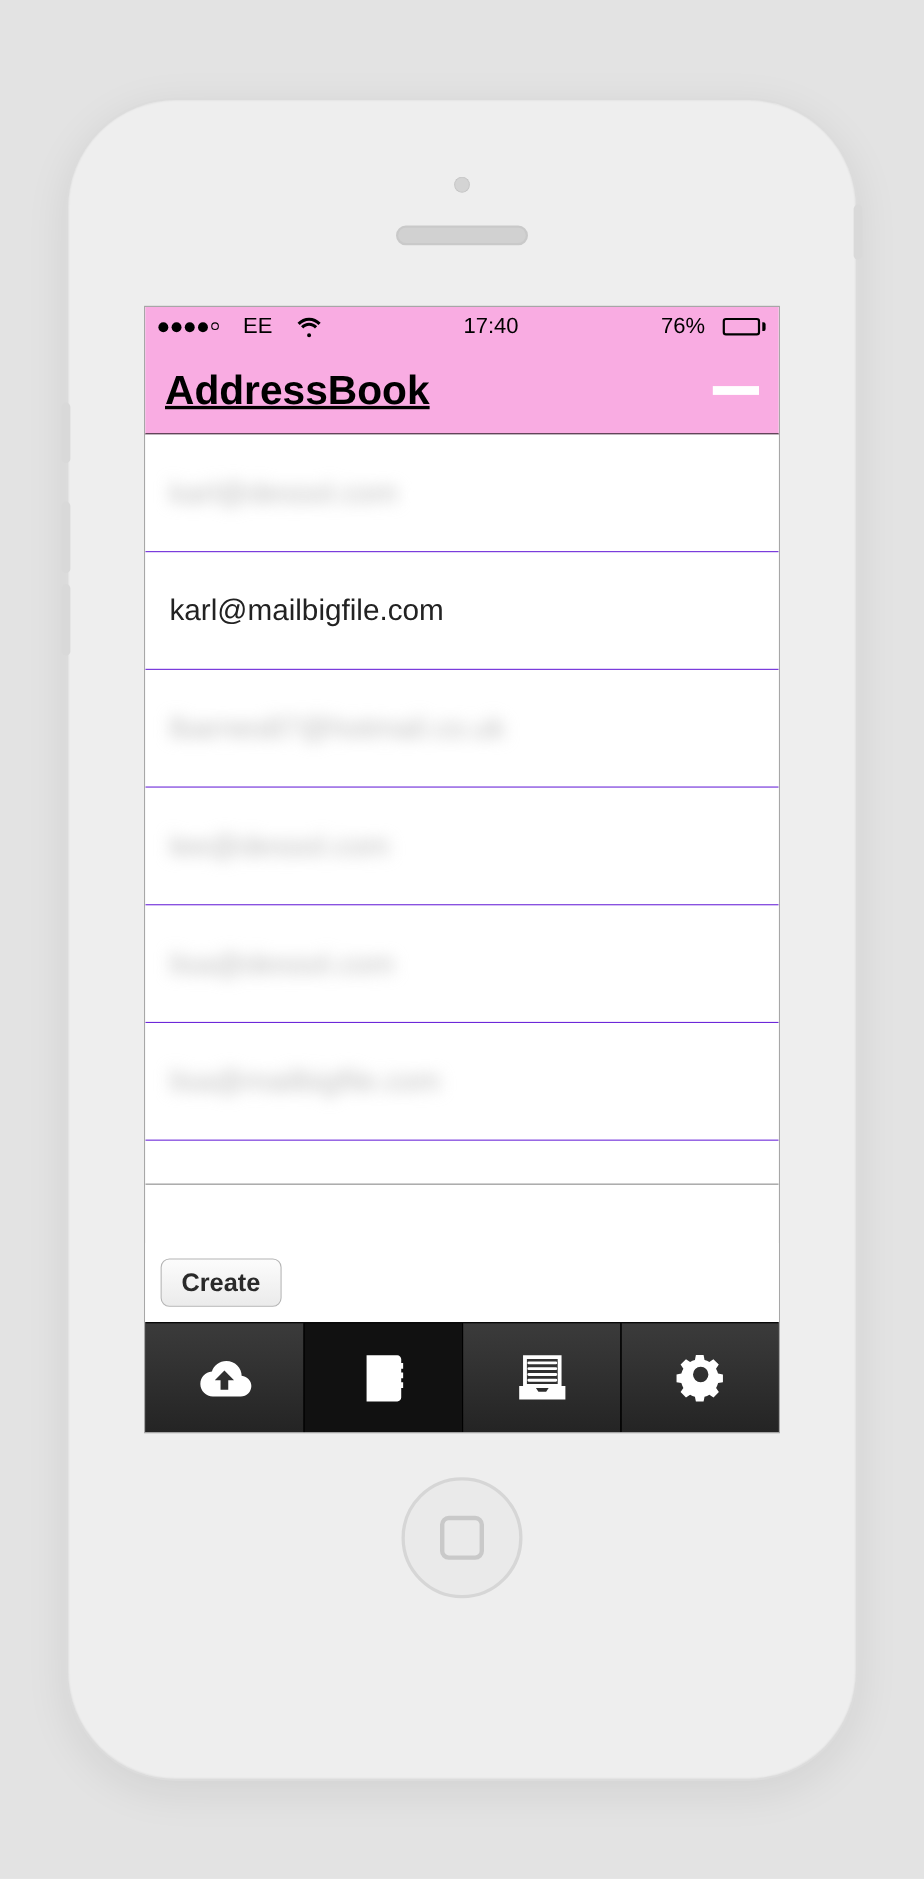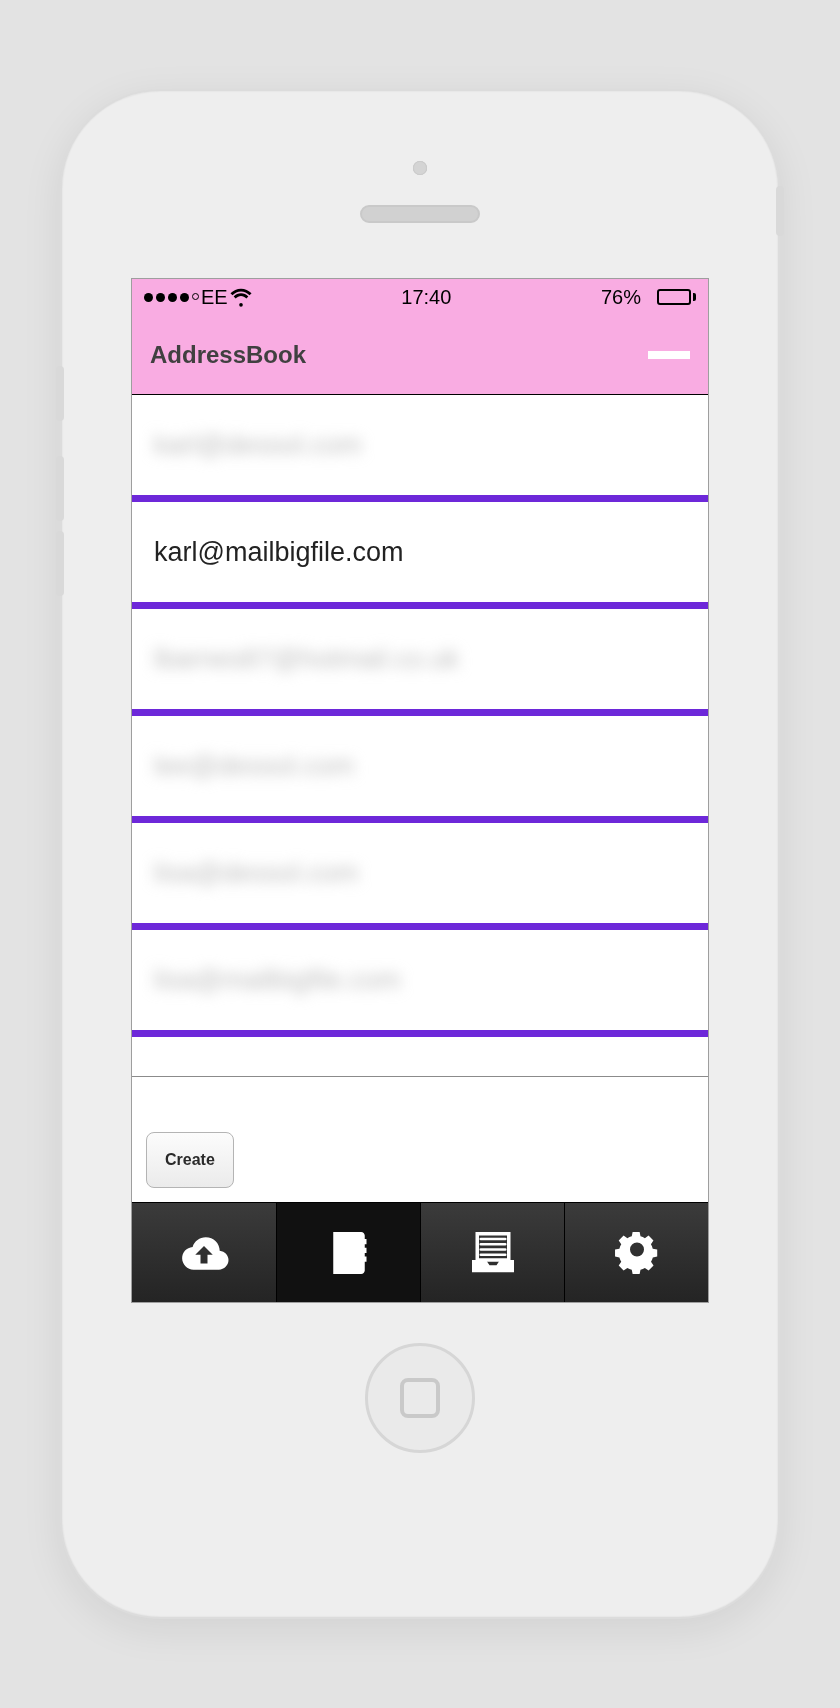--- a/index.html
+++ b/index.html
@@ -68,54 +68,54 @@
     .status-bar {
       height: 36px;
       display: flex;
       align-items: center;
       justify-content: space-between;
       padding: 0 12px;
       font-size: 20px;
       font-weight: 500;
       color: #000;
     }
-    .status-left { display:flex; align-items:center; gap:2px; }
+    .status-left { display:flex; align-items:center; gap:22px; }
     .dots { display:flex; gap:3px; }
     .dot { width:9px; height:9px; border-radius:50%; background:#000; }
     .dot.outline { background:transparent; border:1.5px solid #000; width:7px; height:7px; }
     .wifi-icon svg { width:22px; height:22px; display:block; }
     .status-right { display:flex; align-items:center; gap:16px; }
     .battery { display:flex; align-items:center; }
     .battery-body {
       width:34px; height:16px; border:2px solid #000; border-radius:3px; padding:1px;
     }
     .battery-fill { height:100%; background:#000; width:76%; }
     .battery-tip { width:3px; height:8px; background:#000; margin-left:2px; border-radius:0 2px 2px 0; }
 
     .nav-header {
       height: 80px;
       display: flex;
       align-items: center;
       justify-content: space-between;
       padding: 0 18px;
       border-bottom: 1px solid #000;
     }
-    .nav-title { color:#404040; font-size:24px; font-weight:600; }
+    .nav-title { color:#000000; font-size:37px; font-weight:600;text-decoration:underline; }
     .nav-dash { width:42px; height:8px; background:#fff; }
 
     .content {
       flex: 1 1 auto;
       display: flex;
       flex-direction: column;
       background: #fff;
     }
     .list { flex: 1 1 auto; overflow:hidden; }
     .row {
       min-height: 107px;
-      border-bottom: 7px solid #6d28d9;
+      border-bottom: 1px solid #6d28d9;
       display: flex;
       align-items: center;
       padding: 0 22px;
       font-size: 27px;
       color: #222;
     }
     .row.blurred span {
       color: #bdbdbd;
       filter: blur(7px);
     }
@@ -136,26 +136,26 @@
       border-radius: 10px;
       padding: 0 16px;
       font-size: 25px;
       color: #333;
       background: #fdfdfd;
       box-shadow: inset 0 2px 3px rgba(0,0,0,0.12);
     }
     .email-input::placeholder { color:#9a9a9a; }
     .create-btn {
       flex: 0 0 auto;
-      height: 56px;
+      height: 44px;
       padding: 0 18px;
       border: 1px solid #b4b4b4;
       border-radius: 8px;
       background: linear-gradient(#fcfcfc,#ebebeb);
-      font-size: 16px;
+      font-size: 23px;
       font-weight: 600;
       color: #2a2a2a;
     }
 
     .tabbar {
       flex: 0 0 100px;
       display: flex;
       background: #000;
       border-top: 1px solid #000;
     }

